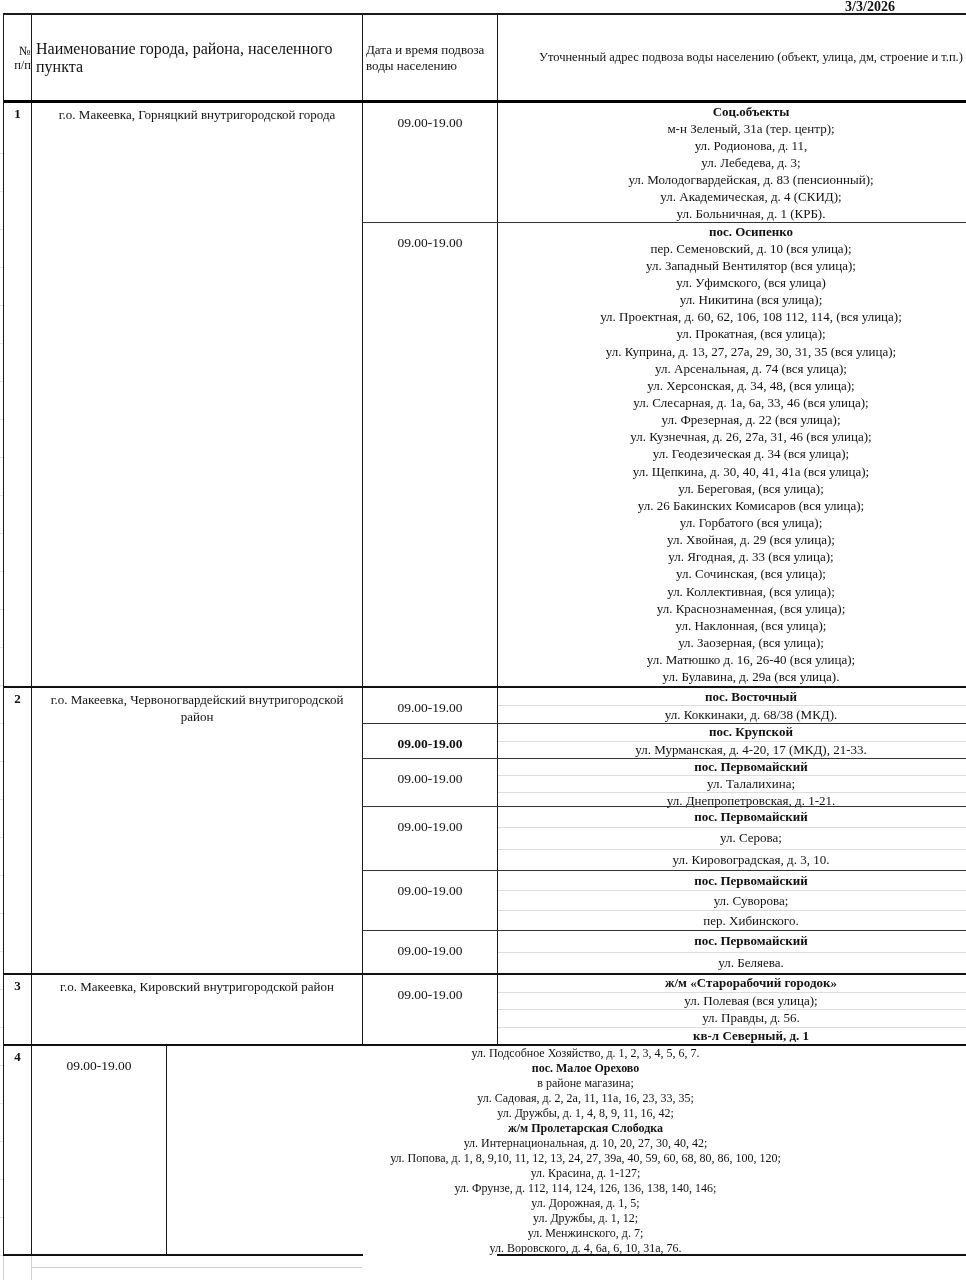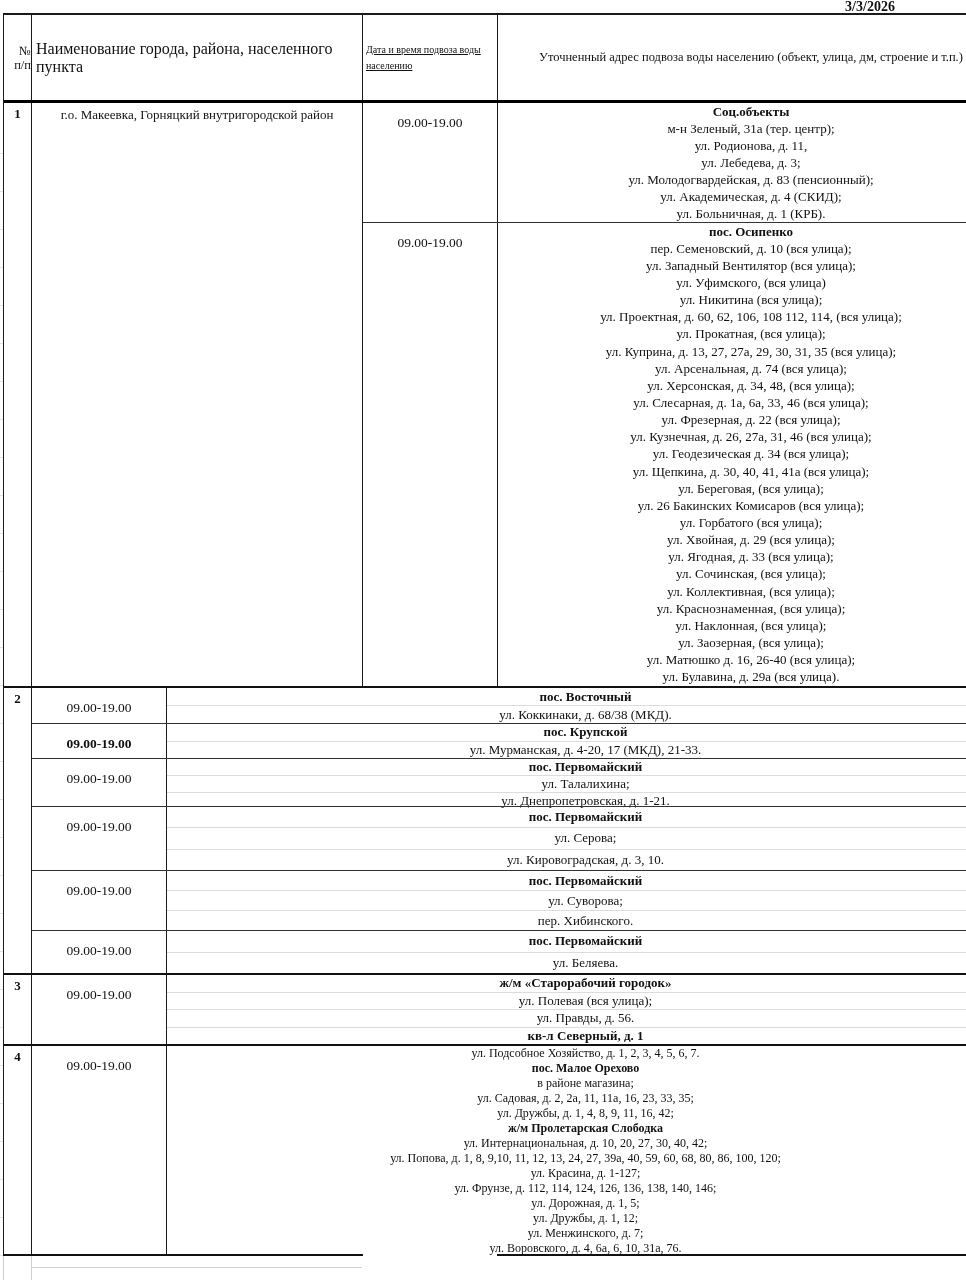--- a/index.html
+++ b/index.html
@@ -20,21 +20,21 @@
   .thead{display:flex;height:88px;border-bottom:3px solid #000;box-sizing:border-box;}
   .cell{box-sizing:border-box;}
   .c-num{width:28px;border-right:1px solid #1a1a1a;}
   .c-name{width:331px;border-right:1px solid #1a1a1a;}
   .c-time{width:135px;border-right:1px solid #1a1a1a;}
   .c-addr{flex:1;}
 
   .thead .c-num{display:flex;align-items:center;font-size:12.5px;line-height:14px;
                 padding-left:2px;word-break:break-all;text-align:right;}
   .thead .c-name{display:flex;align-items:center;padding-left:4px;font-size:16px;}
-  .thead .c-time{display:flex;align-items:center;padding-left:3px;font-size:10px;line-height:16px;text-decoration:underline;}
+  .thead .c-time{display:flex;align-items:center;padding-left:3px;font-size:13px;line-height:16px;}
   .thead .c-addr{display:flex;align-items:center;justify-content:center;
                  text-align:center;font-size:12.5px;padding:0 8px;}
 
   .row{display:flex;border-bottom:2px solid #111;box-sizing:border-box;}
   .row.noline{border-bottom:none;}
   .row .c-num{text-align:center;font-weight:bold;font-size:13px;padding-top:3px;}
   .row .c-name{text-align:center;font-size:13px;line-height:17px;padding:3px 18px 0;}
   .blocks{flex:1;display:flex;flex-direction:column;}
   .block{display:flex;box-sizing:border-box;}
   .block.bt{border-top:1px solid #333;}
@@ -71,21 +71,21 @@
   <div class="table">
     <div class="thead">
       <div class="cell c-num">№ п/п</div>
       <div class="cell c-name">Наименование города, района, населенного пункта</div>
       <div class="cell c-time">Дата и время подвоза воды населению</div>
       <div class="cell c-addr">Уточненный адрес подвоза воды населению (объект, улица, дм, строение и т.п.)</div>
     </div>
     <div id="tbody">
         <div class="row" style="height: 585px;">
           <div class="cell c-num">1</div>
-          <div class="cell c-name">г.о. Макеевка, Горняцкий внутригородской район</div>
+          <div class="cell c-name">г.о. Макеевка, Горняцкий внутригородской города</div>
           <div class="blocks">
             <div class="block" style="height: 119px;">
               <div class="cell c-time">09.00-19.00</div>
               <div class="addr">
                 <div class="line b">Соц.объекты</div>
                 <div class="line">м-н Зеленый, 31а (тер. центр);</div>
                 <div class="line">ул. Родионова, д. 11,</div>
                 <div class="line">ул. Лебедева, д. 3;</div>
                 <div class="line">ул. Молодогвардейская, д. 83 (пенсионный);</div>
                 <div class="line">ул. Академическая, д. 4 (СКИД);</div>
@@ -121,20 +121,21 @@
                 <div class="line">ул. Наклонная, (вся улица);</div>
                 <div class="line">ул. Заозерная, (вся улица);</div>
                 <div class="line">ул. Матюшко д. 16, 26-40 (вся улица);</div>
                 <div class="line">ул. Булавина, д. 29а (вся улица).</div>
               </div>
             </div>
           </div>
         </div>
         <div class="row" style="height: 287px;">
           <div class="cell c-num">2</div>
+          <div class="cell c-name">г.о. Макеевка, Червоногвардейский внутригородской район</div>
           <div class="blocks">
             <div class="block" style="height: 35px;">
               <div class="cell c-time">09.00-19.00</div>
               <div class="addr grid">
                 <div class="line b">пос. Восточный</div>
                 <div class="line">ул. Коккинаки, д. 68/38 (МКД).</div>
               </div>
             </div>
             <div class="block bt" style="height: 35px;">
               <div class="cell c-time b">09.00-19.00</div>
@@ -171,20 +172,21 @@
               <div class="cell c-time">09.00-19.00</div>
               <div class="addr grid">
                 <div class="line b">пос. Первомайский</div>
                 <div class="line">ул. Беляева.</div>
               </div>
             </div>
           </div>
         </div>
         <div class="row" style="height: 71px;">
           <div class="cell c-num">3</div>
+          <div class="cell c-name">г.о. Макеевка, Кировский внутригородской район</div>
           <div class="blocks">
             <div class="block fill">
               <div class="cell c-time">09.00-19.00</div>
               <div class="addr grid">
                 <div class="line b">ж/м «Старорабочий городок»</div>
                 <div class="line">ул. Полевая (вся улица);</div>
                 <div class="line">ул. Правды, д. 56.</div>
                 <div class="line b">кв-л Северный, д. 1</div>
               </div>
             </div>

